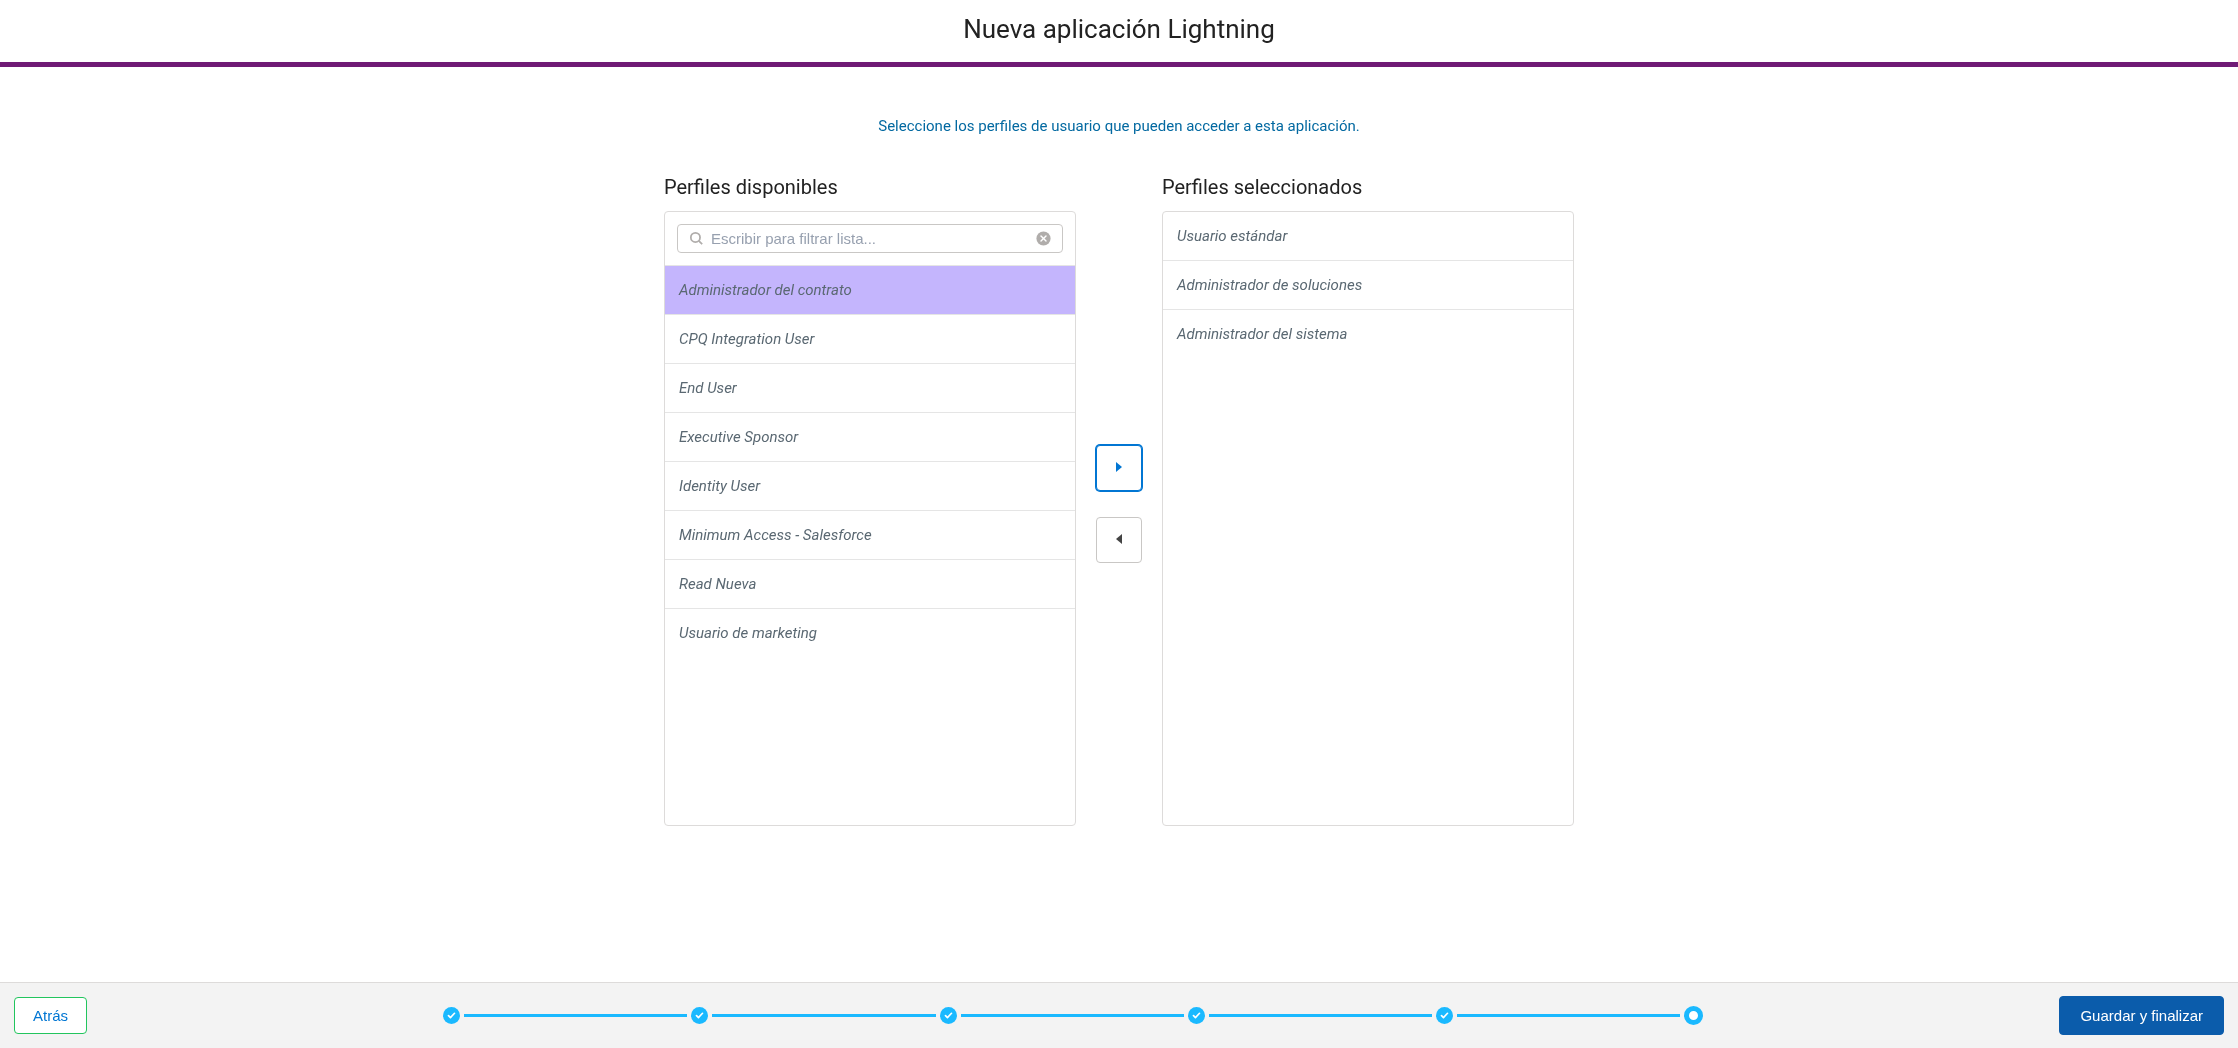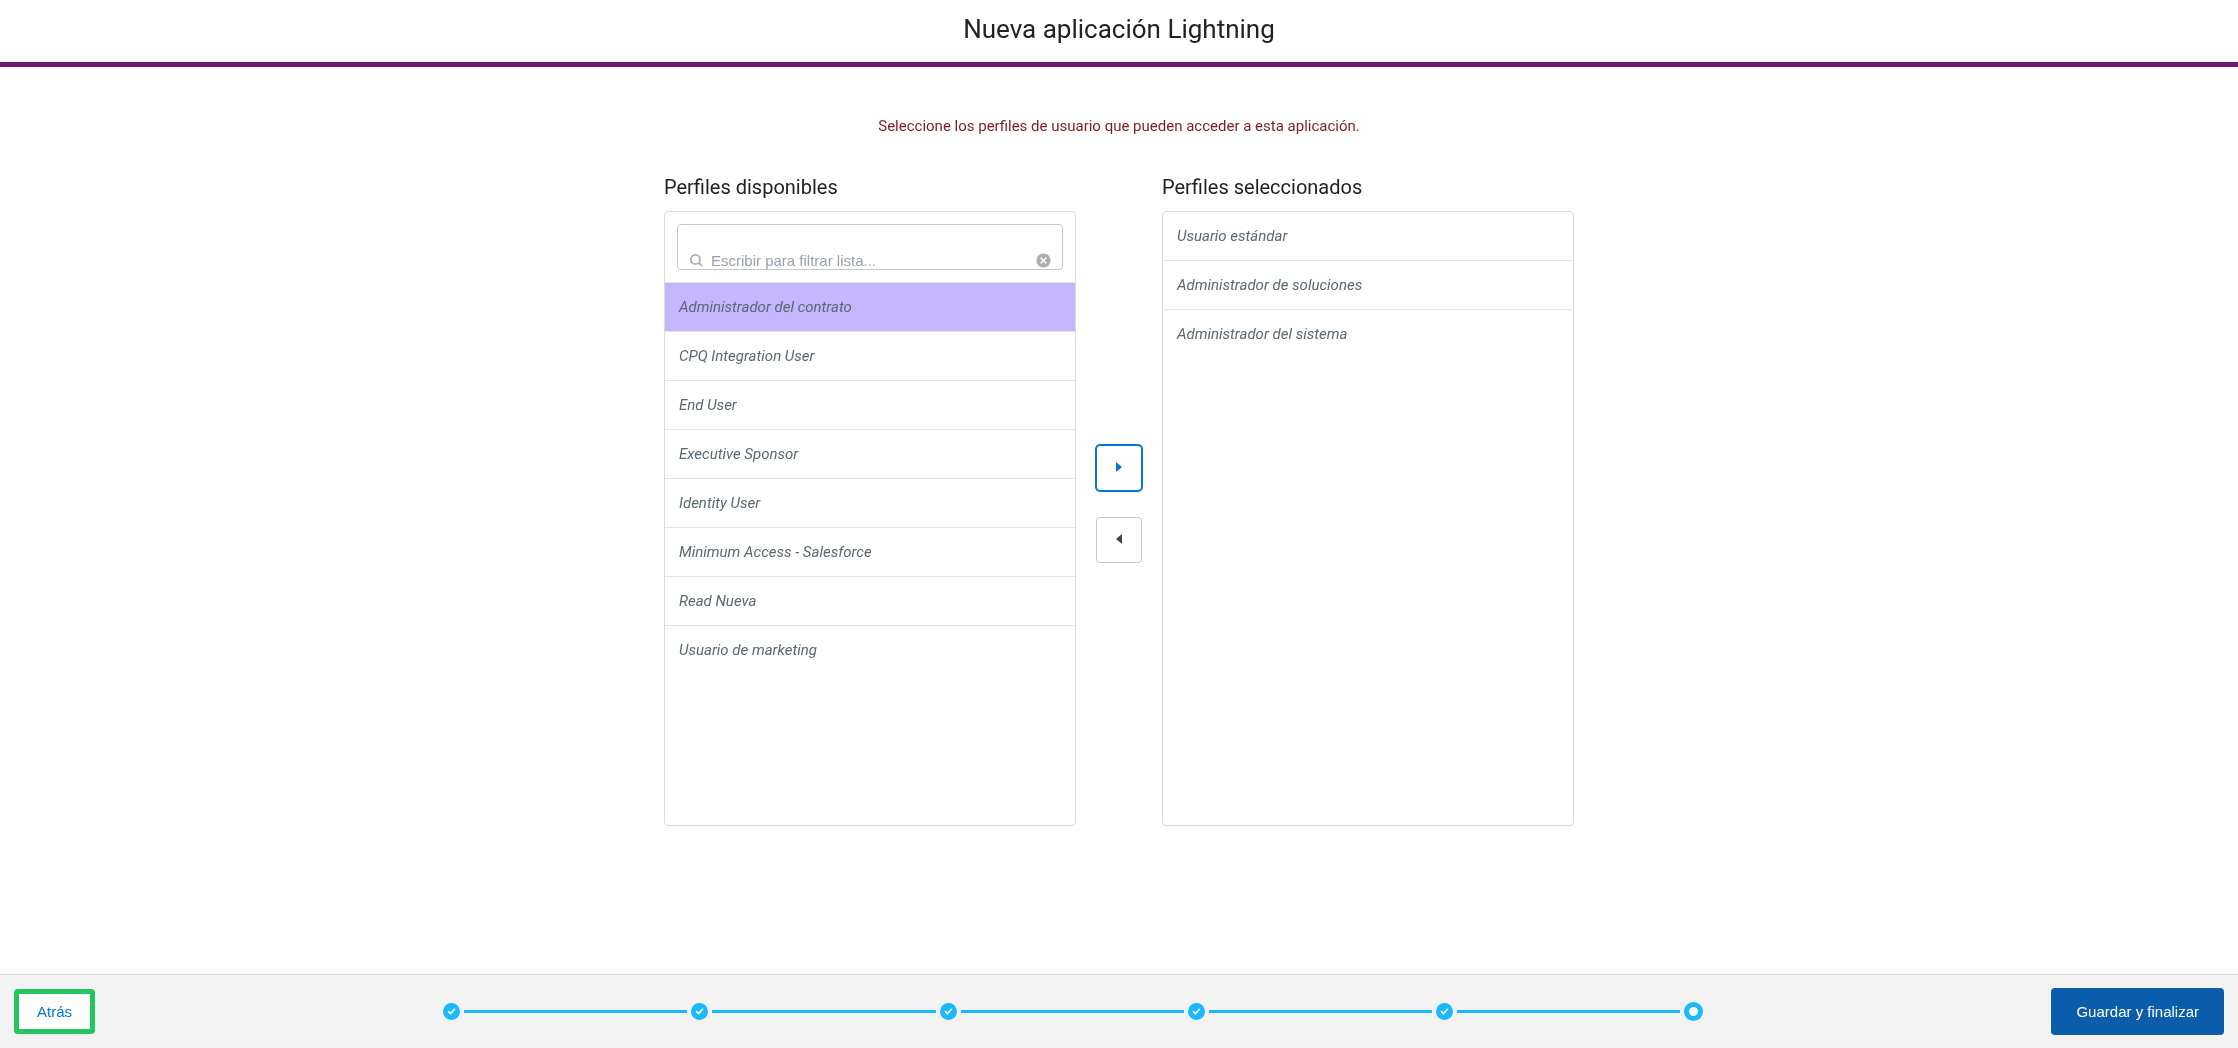--- a/index.html
+++ b/index.html
@@ -34,21 +34,21 @@
 }
 .section-title {
   text-align: center;
   font-size: 30px;
   font-weight: 400;
   color: #222;
 }
 .section-sub {
   text-align: center;
   font-size: 15px;
-  color: #7f1d1d;
+  color: #0369a1;
   margin-top: 10px;
 }
 .dual-list {
   display: flex;
   justify-content: center;
   align-items: flex-start;
   gap: 20px;
   margin-top: 40px;
 }
 .panel {
@@ -68,23 +68,23 @@
   display: flex;
   flex-direction: column;
 }
 .search-wrap {
   padding: 12px;
 }
 .search-field {
   position: relative;
   border: 1px solid #c9c7c5;
   border-radius: 4px;
-  height: 46px;
-  display: flex;
-  align-items: flex-end;
+  height: 29px;
+  display: flex;
+  align-items: center;
   padding: 0 10px;
   background: #fff;
 }
 .search-field input {
   flex: 1;
   border: none;
   outline: none;
   font-size: 15px;
   color: #666;
   background: transparent;
@@ -145,21 +145,21 @@
   background: #f3f3f3;
   padding: 13px 14px;
   display: flex;
   align-items: center;
 }
 .btn {
   border-radius: 4px;
   font-size: 15px;
   padding: 9px 18px;
   cursor: pointer;
-  border: 5px solid #22c55e;
+  border: 1px solid #22c55e;
   background: #fff;
   color: #0176d3;
 }
 .btn.primary {
   background: #0b5cab;
   border-color: #0b5cab;
   color: #fff;
   padding: 10px 20px;
 }
 .progress {

